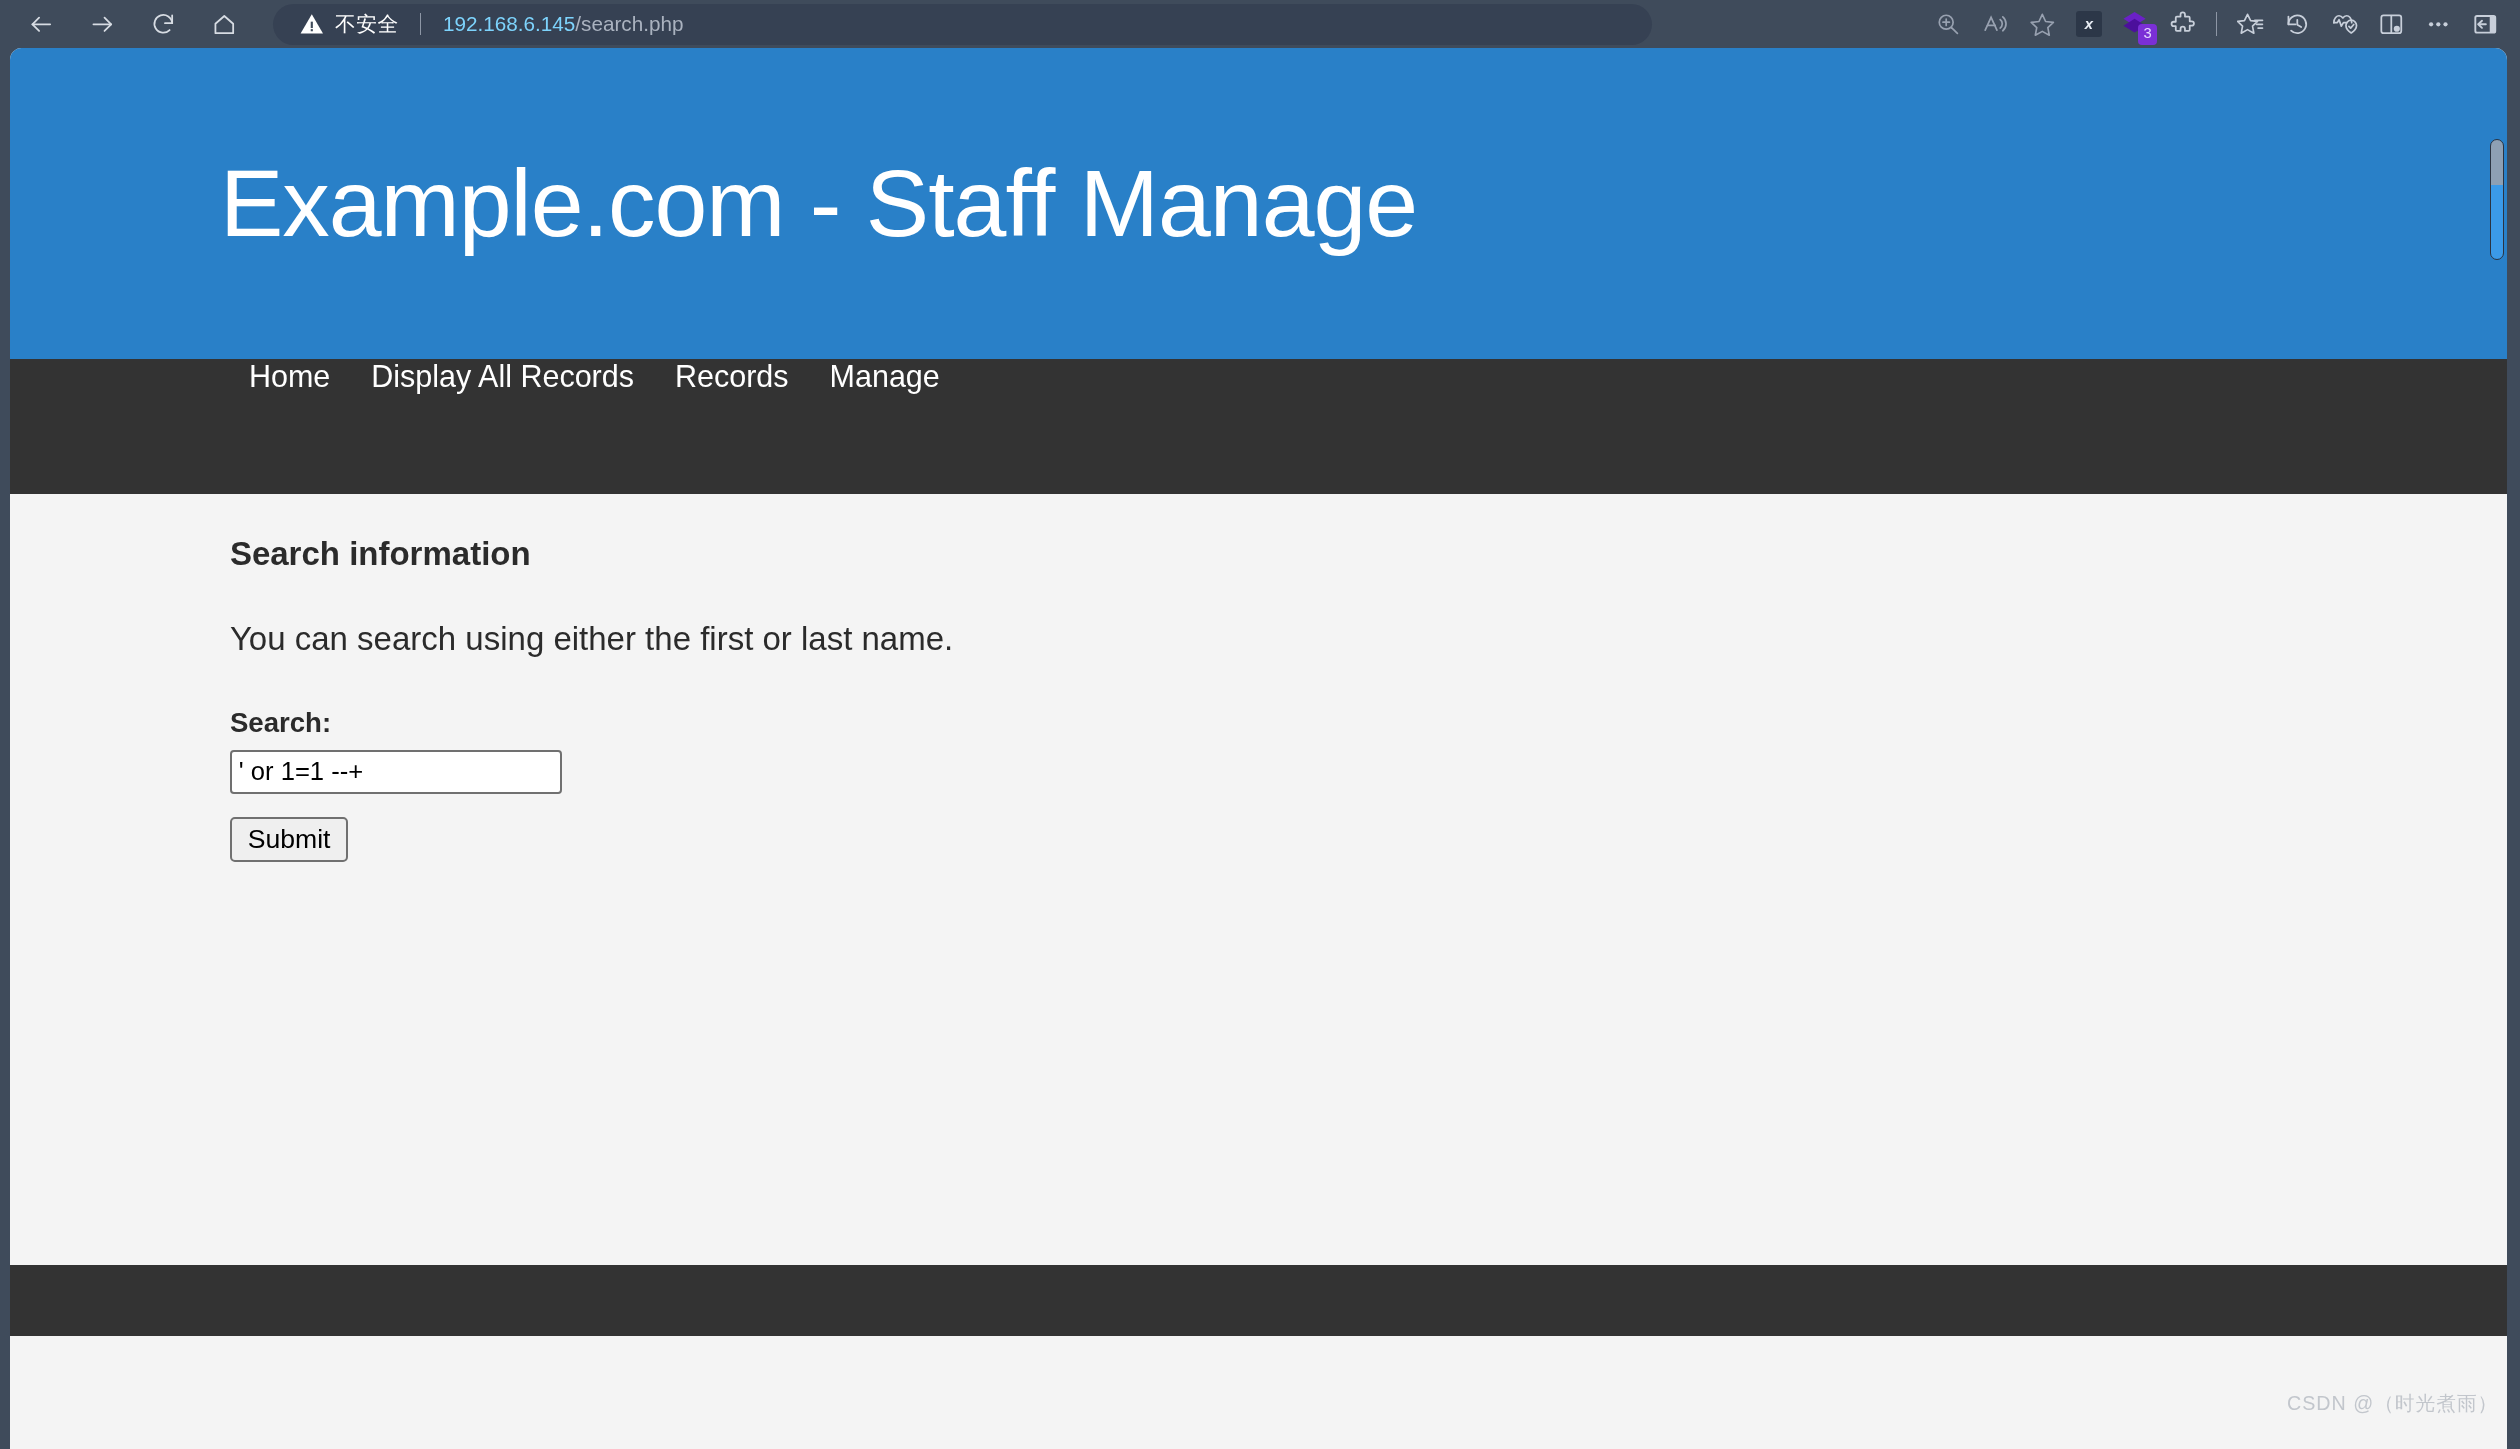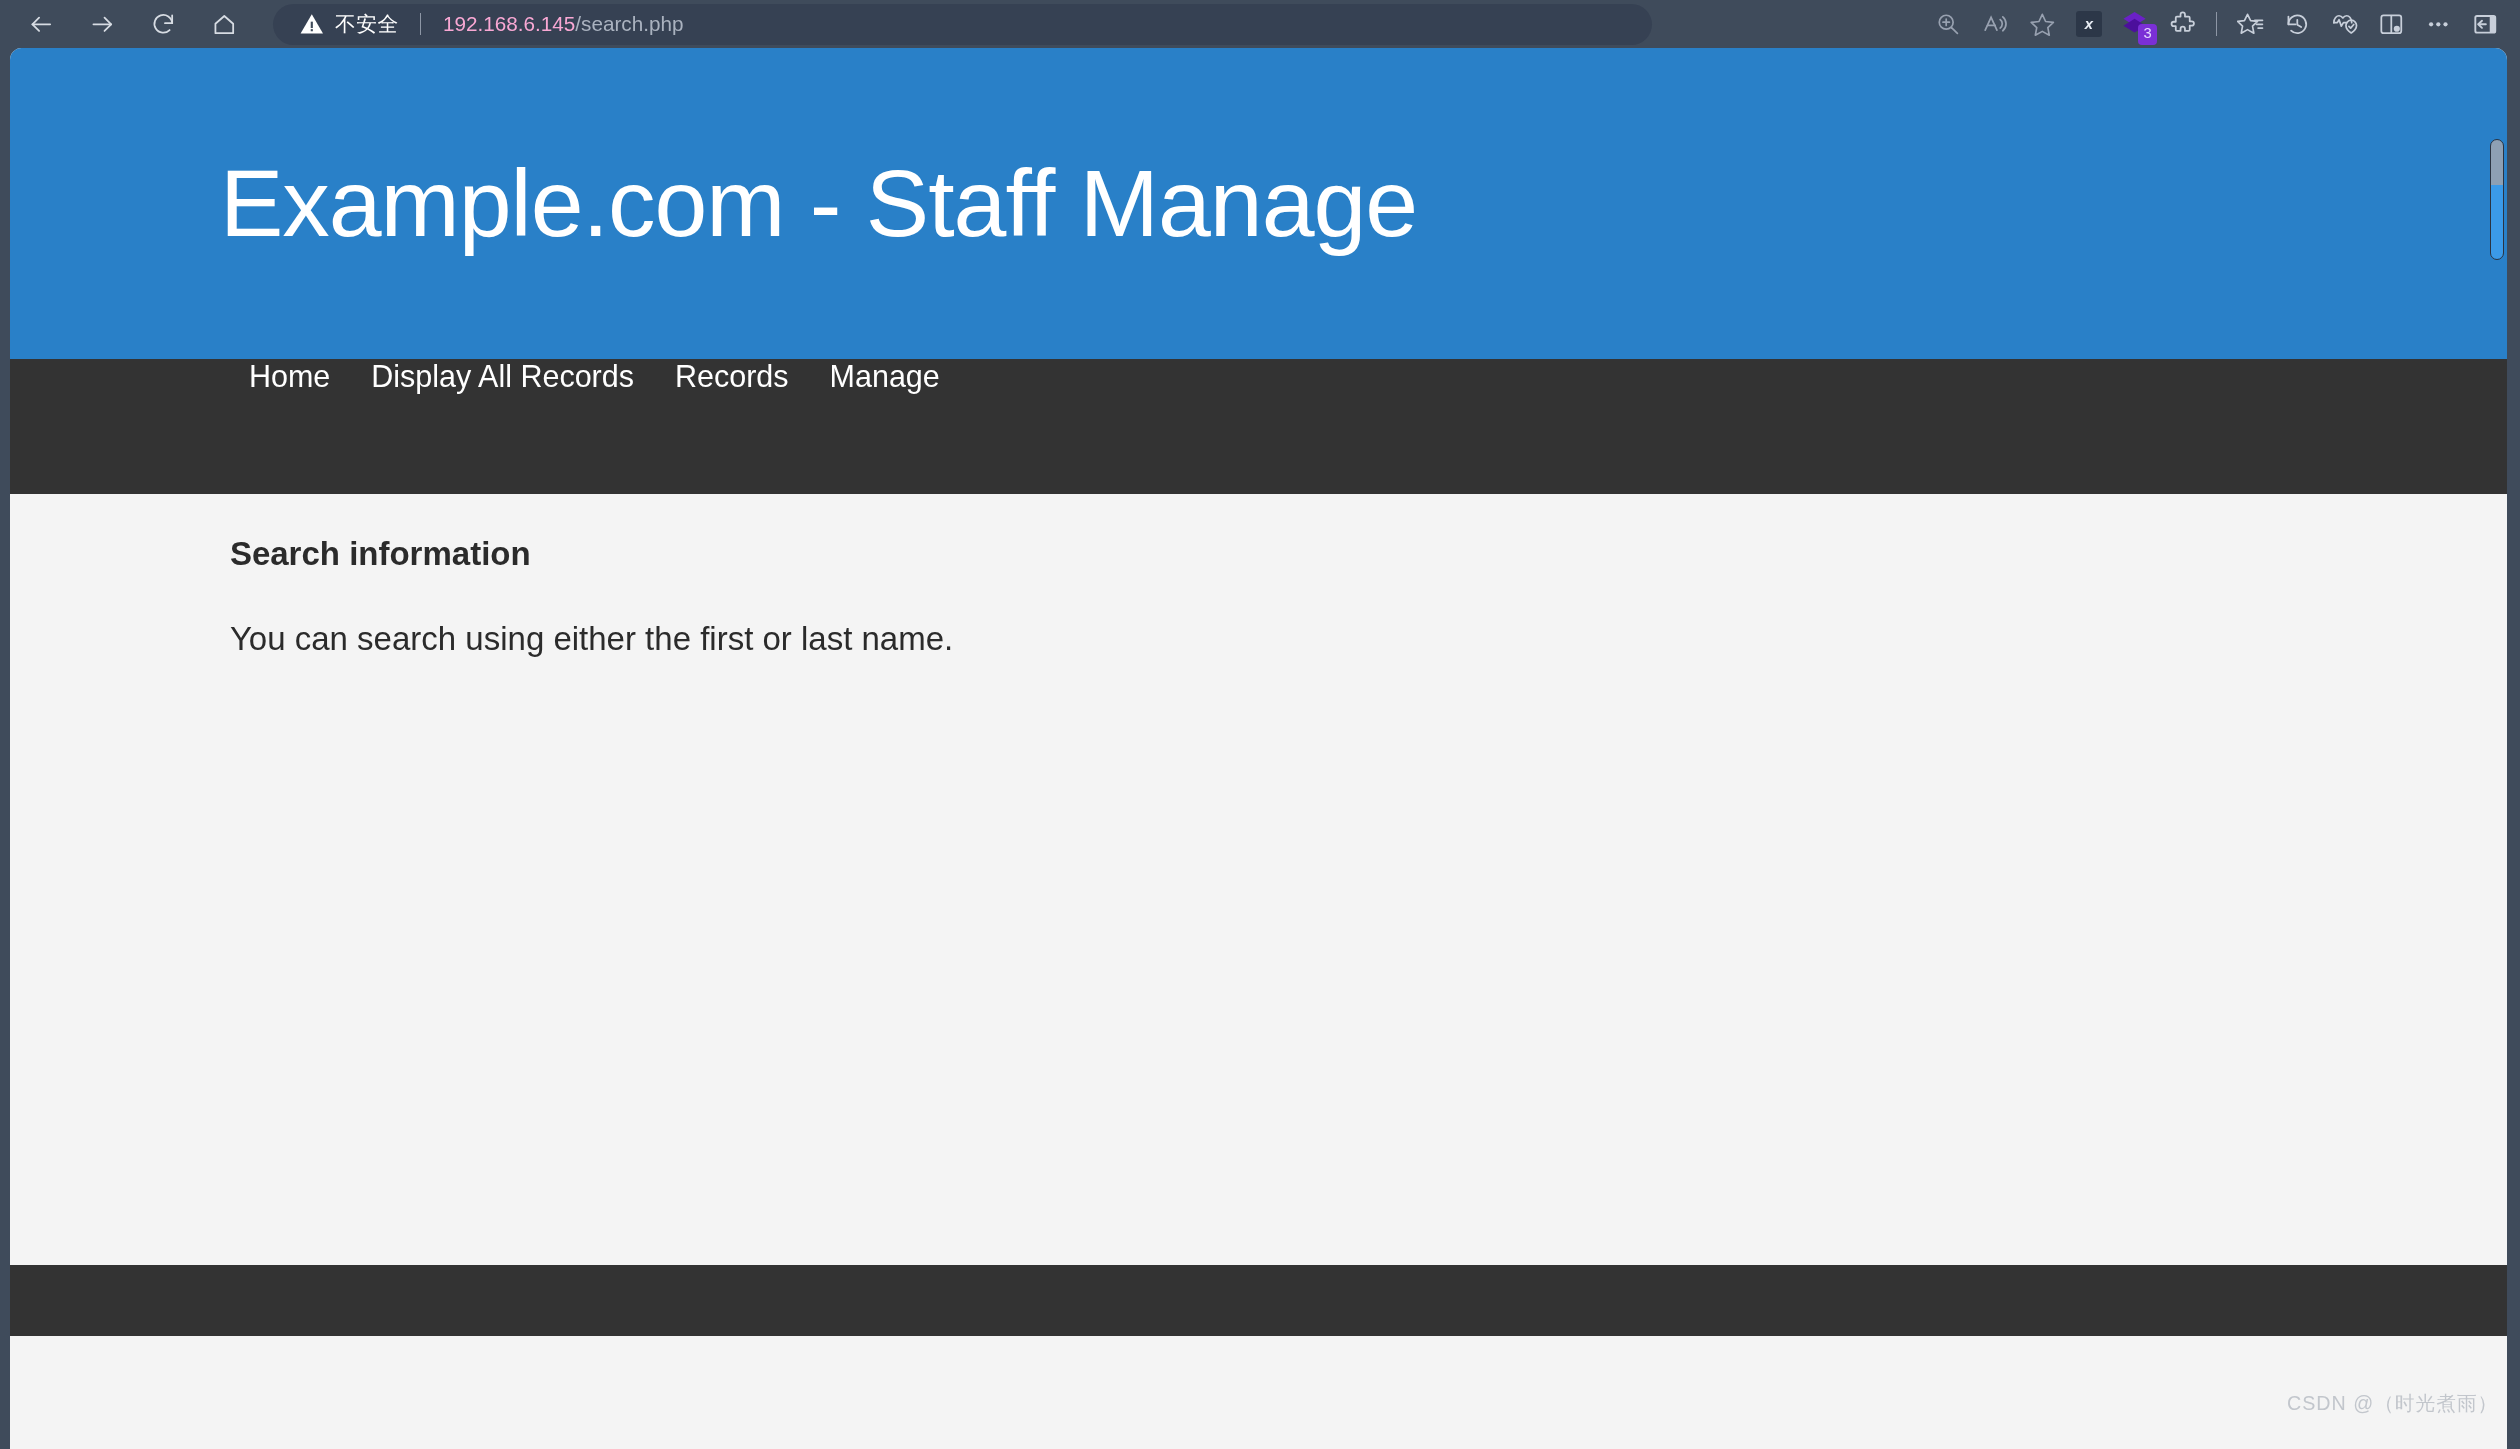--- a/index.html
+++ b/index.html
@@ -68,21 +68,21 @@
     height: 21.7px;
     background: #8d96a5;
     margin: 0 21.7px;
     flex: none;
   }
   #url-text {
     font-size: 20.7px;
     white-space: nowrap;
     color: #aab2bf;
   }
-  #url-text .host { color: #f9a8d4; }
+  #url-text .host { color: #7dd3fc; }
 
   
   #toolbar-right {
     margin-left: auto;
     display: flex;
     align-items: center;
     height: 48px;
     padding-right: 11.8px;
   }
   .tb-icon {
@@ -408,20 +408,25 @@
     <a class="nav-link" href="#">Home</a>
     <a class="nav-link" href="#">Display All Records</a>
     <a class="nav-link" href="#">Records</a>
     <a class="nav-link" href="#">Manage</a>
   </nav>
 
   <main id="content-area">
     <h2 id="section-heading">Search information</h2>
     <p id="section-desc">You can search using either the first or last name.</p>
 
+    <form id="search-form">
+      <div id="form-label">Search:</div>
+      <input id="search-input" type="text" value="' or 1=1 --+" style="">
+      <button id="submit-button" type="submit">Submit</button>
+    </form>
   </main>
 
   <footer id="site-footer"></footer>
   <div id="below-footer"></div>
 
   <div id="page-scrollbar"></div>
 </div>
 
 <div id="watermark">CSDN @（时光煮雨）</div>
 

